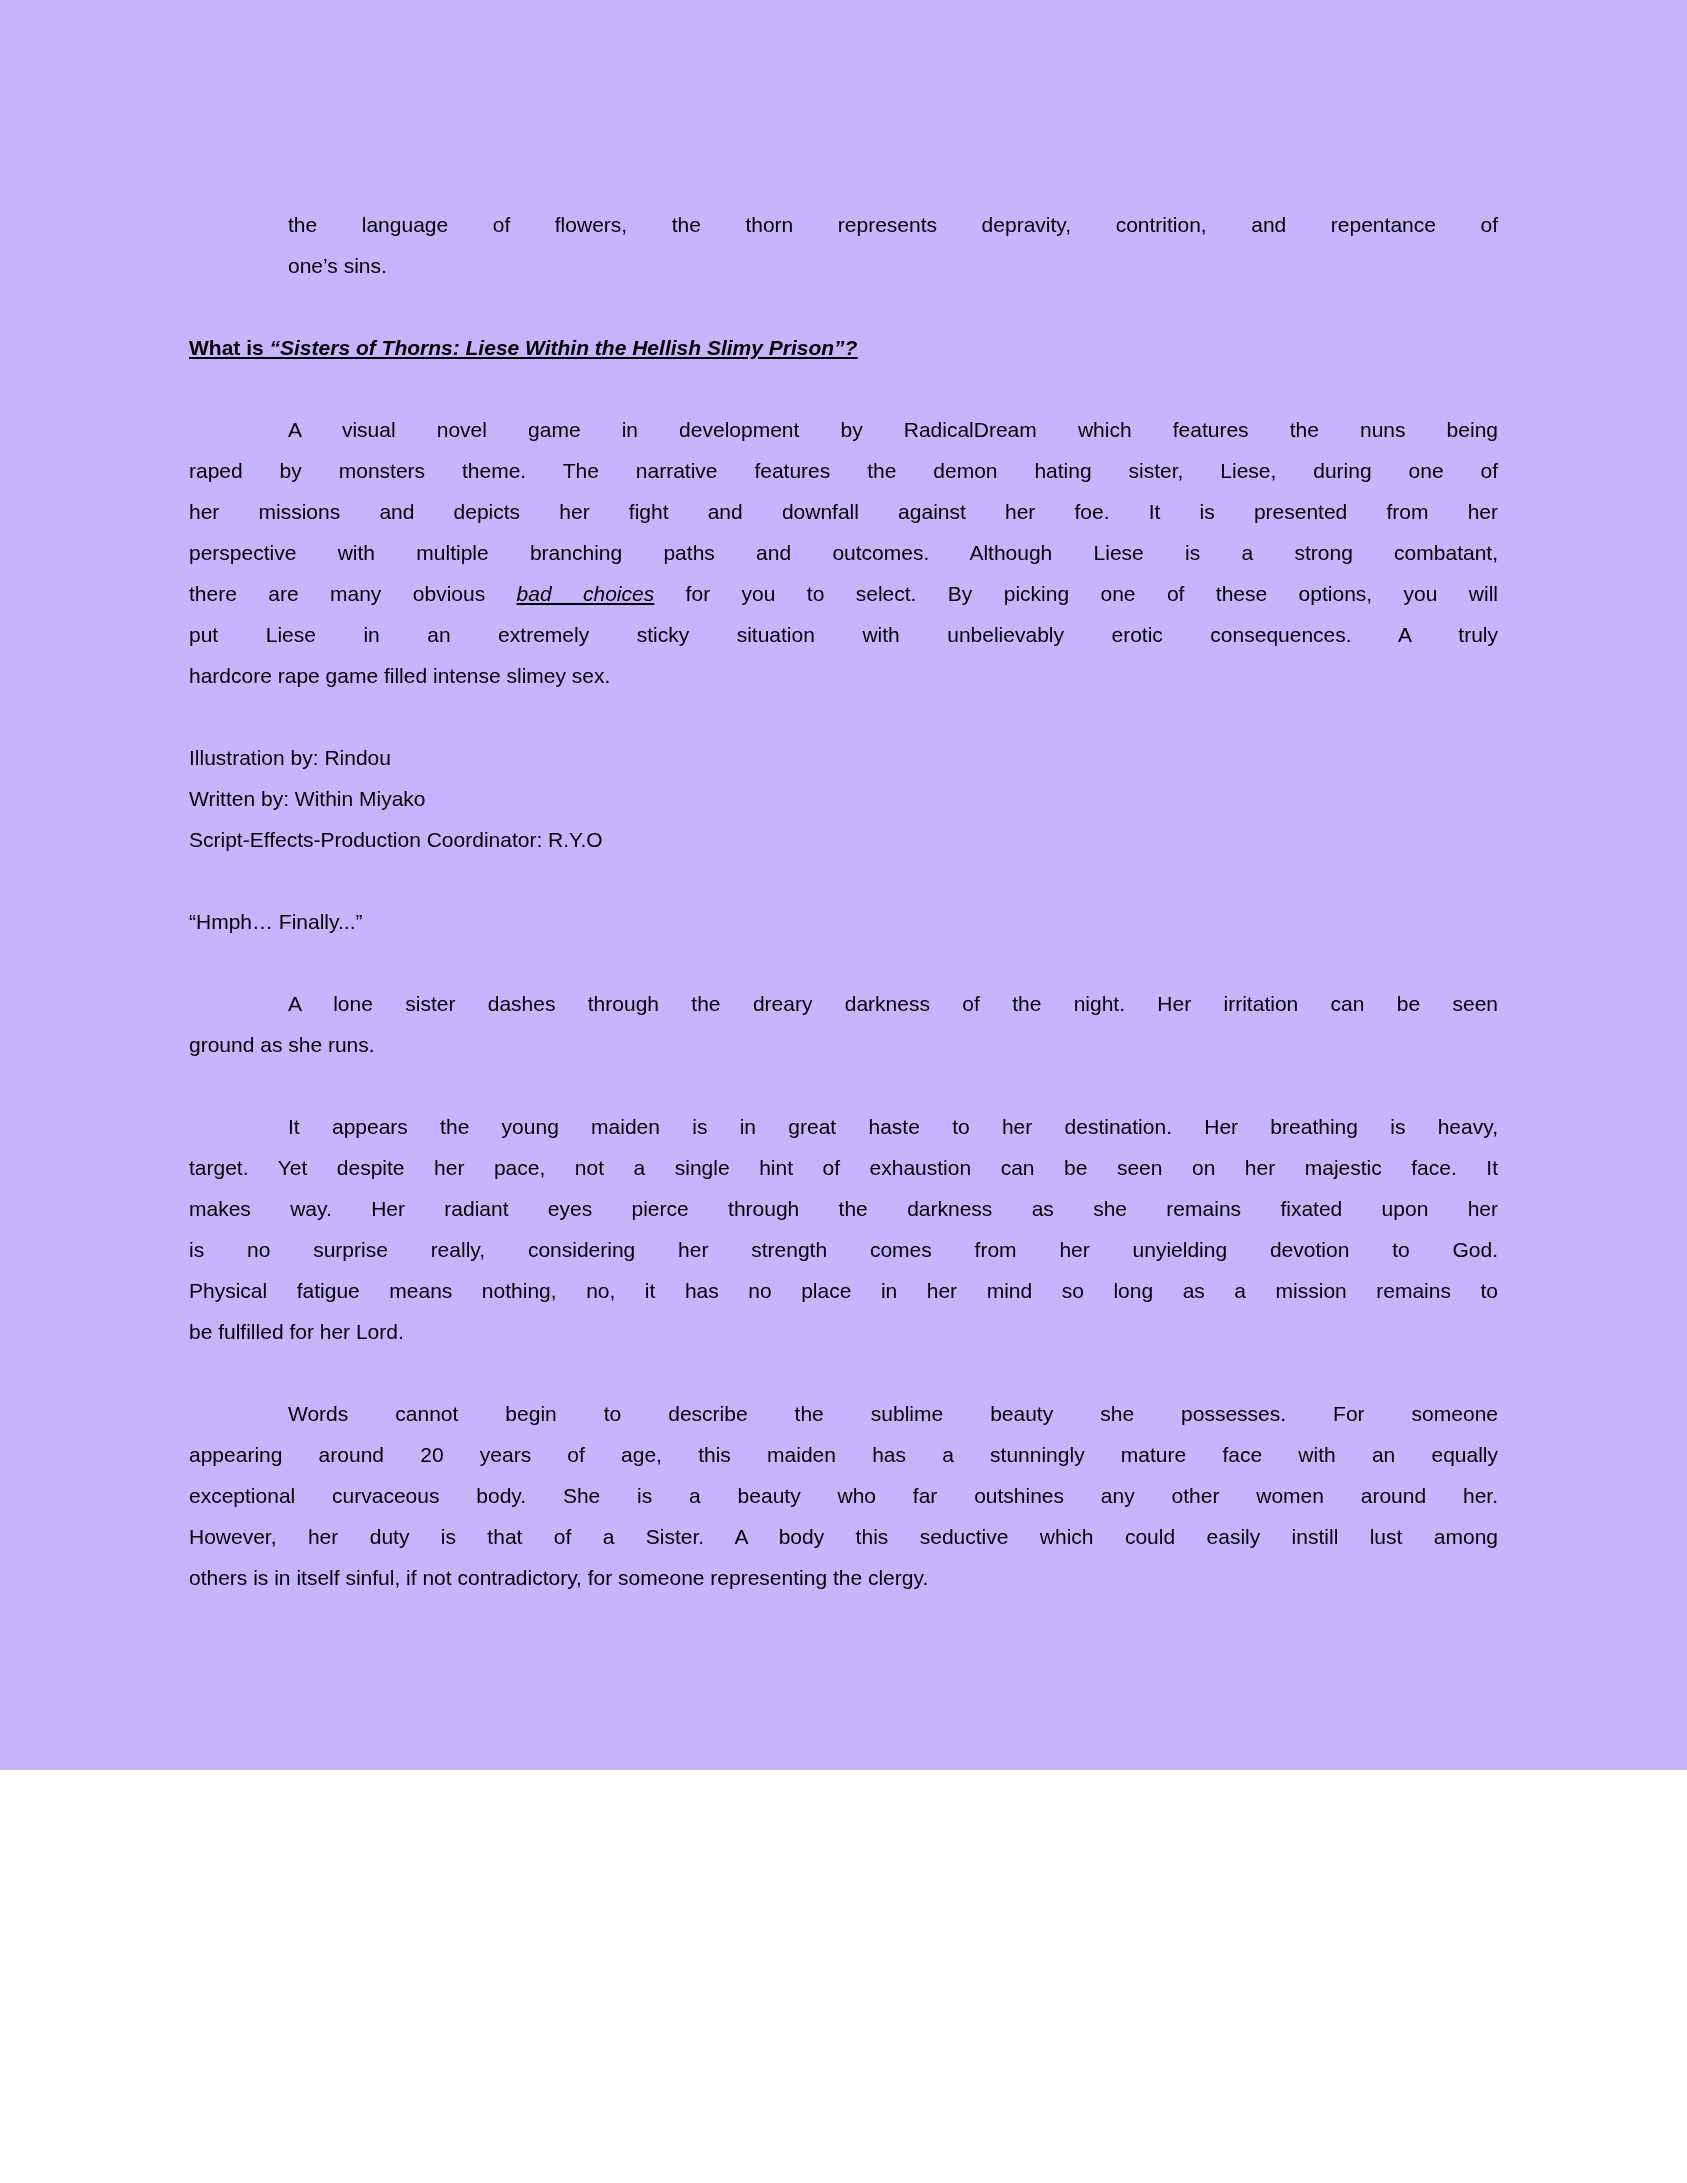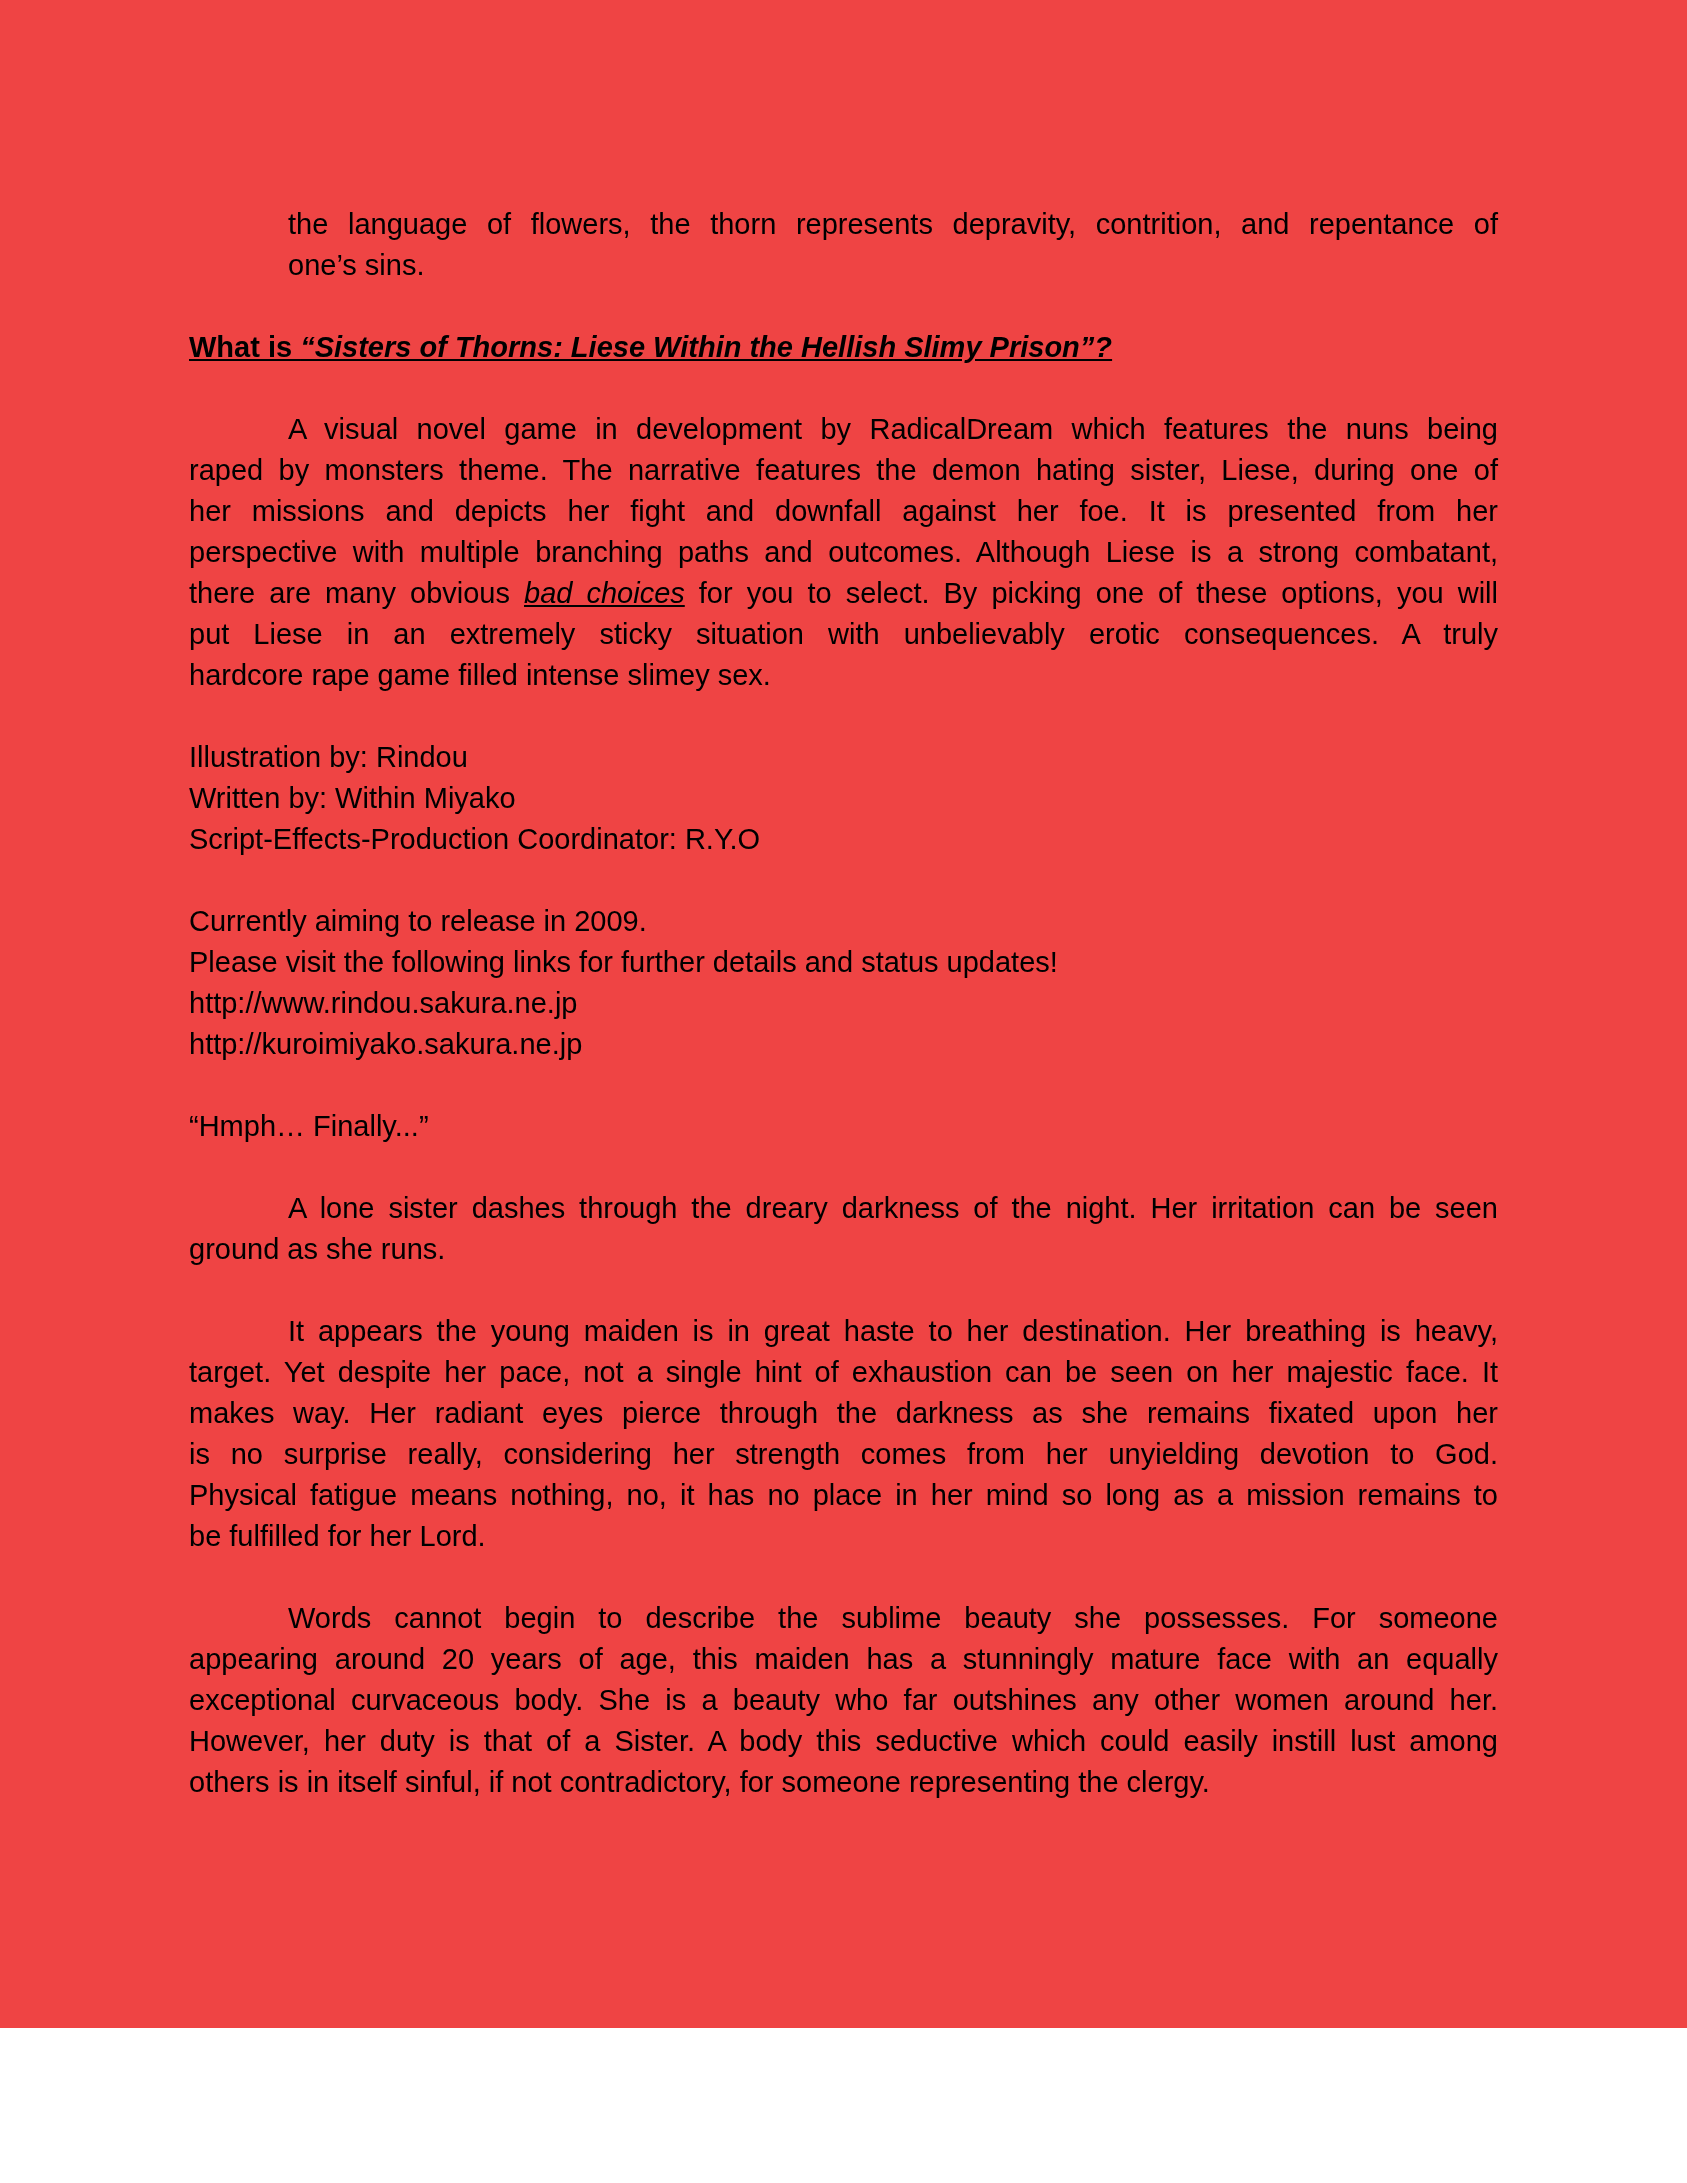--- a/index.html
+++ b/index.html
@@ -1,24 +1,24 @@
 <!DOCTYPE html>
 <html style="font-size:10.6px"><head>
 <meta charset="utf-8">
 <style>
   * { margin: 0; padding: 0; box-sizing: border-box; }
   html, body { background: #ffffff; }
   .page {
     position: relative;
     width: 1687px;
-    height: 2028px;
-    background: #ef4444;
+    height: 1770px;
+    background: #c4b5fd;
     color: #000000;
     font-family: "Liberation Sans", sans-serif;
-    font-size: 29px;
+    font-size: 21px;
     line-height: 41px;
     padding: 204px 189px 0 189px;
     overflow: hidden;
   }
   .block { margin-bottom: 41px; }
   .line { min-height: 41px; }
   .just { text-align: justify; text-align-last: justify; -moz-text-align-last: justify; }
   .indent { text-indent: 99px; }
   .indent-block { margin-left: 99px; }
   .heading {
@@ -49,26 +49,20 @@
     <div class="line just">put Liese in an extremely sticky situation with unbelievably erotic consequences. A truly</div>
     <div class="line">hardcore rape game filled intense slimey sex.</div>
   </section>
 
   <section class="block">
     <div class="line">Illustration by: Rindou</div>
     <div class="line">Written by: Within Miyako</div>
     <div class="line">Script-Effects-Production Coordinator: R.Y.O</div>
   </section>
 
-  <section class="block">
-    <div class="line">Currently aiming to release in 2009.</div>
-    <div class="line">Please visit the following links for further details and status updates!</div>
-    <div class="line">http://www.rindou.sakura.ne.jp</div>
-    <div class="line">http://kuroimiyako.sakura.ne.jp</div>
-  </section>
 
   <section class="block">
     <div class="line">“Hmph… Finally...”</div>
   </section>
 
   <section class="block">
     <div class="line just indent">A lone sister dashes through the dreary darkness of the night. Her irritation can be seen</div>
     <div class="line">ground as she runs.</div>
   </section>
 

